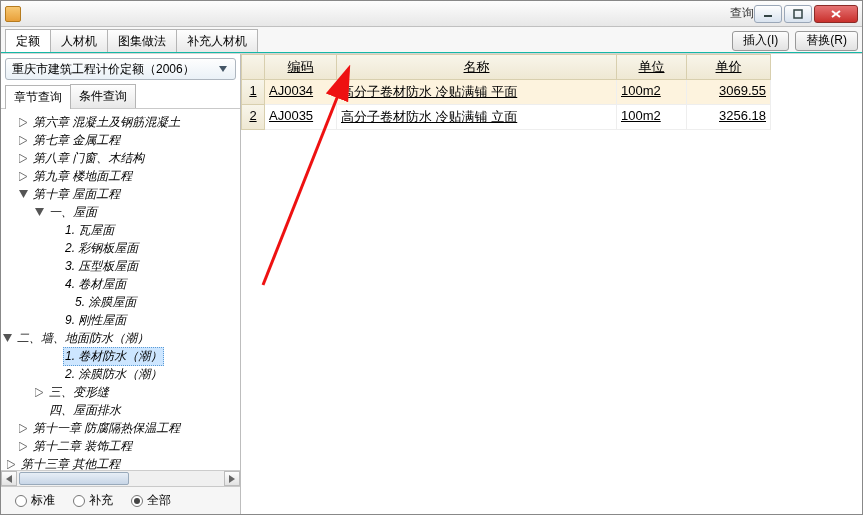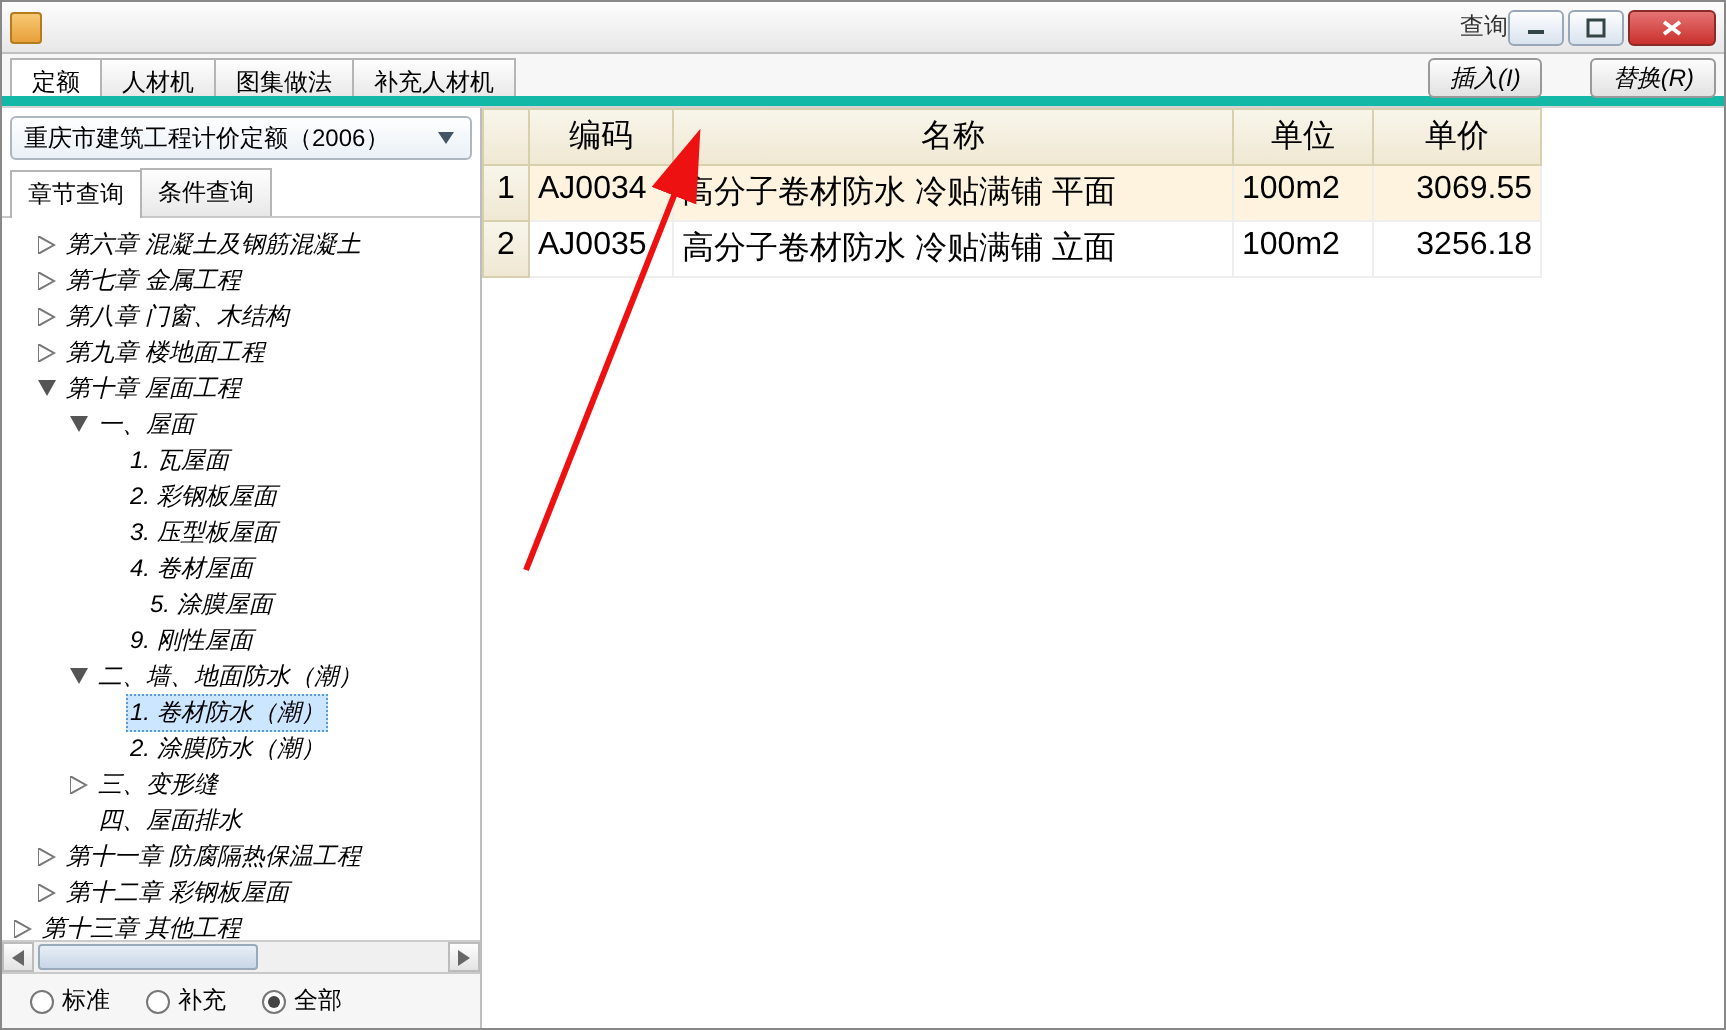--- a/index.html
+++ b/index.html
@@ -48,21 +48,21 @@
 }
 .win-btn.close {
   width: 44px;
   background: linear-gradient(to bottom,#e57373,#c9302c);
   border-color: #8a2b27;
 }
 .win-btn svg { display: block; }
 .toolbar {
   height: 26px;
   background: #f7f7f7;
-  border-bottom: 5px solid #14b8a6;
+  border-bottom: 1px solid #14b8a6;
   display: flex;
   align-items: stretch;
   padding: 2px 4px 0 4px;
 }
 .tabstrip { display: flex; gap: 0; }
 .tab {
   padding: 3px 10px;
   border: 1px solid #b5b5b5;
   border-bottom: none;
   background: linear-gradient(to bottom,#fefefe,#e9e9e9);
@@ -71,23 +71,23 @@
 }
 .tab.active { background: #fff; }
 .toolbar-spacer { flex: 1; }
 .tool-btn {
   align-self: center;
   height: 20px;
   padding: 0 10px;
   border: 1px solid #999;
   border-radius: 3px;
   background: linear-gradient(to bottom,#fcfcfc,#e2e2e2);
-  margin-left: 24px;
+  margin-left: 6px;
   cursor: pointer;
-  display: flex; align-items: flex-end; font-style: italic;
+  display: flex; align-items: flex-start;
 }
 .content {
   flex: 1;
   display: flex;
   overflow: hidden;
   border-top: 1px solid #d4d4d4;
 }
 .left-panel {
   width: 240px;
   background: #fff;
@@ -198,21 +198,22 @@
 }
 .right-panel {
   flex: 1;
   background: #fff;
   position: relative;
   overflow: hidden;
 }
 .grid {
   display: grid;
   grid-template-columns: 24px 72px 280px 70px 84px;
-  font-size: 16px;
+  font-size: 13px;
+  text-decoration: underline;
 }
 .grid .hd {
   background: linear-gradient(to bottom,#f8f5ea,#efe8d3);
   border: 1px solid #d8cfae;
   border-left: none;
   text-align: center;
   padding: 3px 2px;
   font-weight: normal;
 }
 .grid .hd:first-child { border-left: 1px solid #d8cfae; }
@@ -362,63 +363,63 @@
               <span class="label">4. 卷材屋面</span>
             </div>
             <div class="node" style="padding-left: 58px;">
               <span class="expander empty"></span>
               <span class="label">5. 涂膜屋面</span>
             </div>
             <div class="node" style="padding-left: 48px;">
               <span class="expander empty"></span>
               <span class="label">9. 刚性屋面</span>
             </div>
+            <div class="node" style="">
+              <span class="expander">
+                <svg width="9" height="9">
+                  <polygon points="0,0 9,0 4.5,8" fill="#555"></polygon>
+                </svg>
+              </span>
+              <span class="label">二、墙、地面防水（潮）</span>
+            </div>
+            <div class="node selected" style="padding-left: 48px;">
+              <span class="expander empty"></span>
+              <span class="label">1. 卷材防水（潮）</span>
+            </div>
+            <div class="node" style="padding-left: 48px;">
+              <span class="expander empty"></span>
+              <span class="label">2. 涂膜防水（潮）</span>
+            </div>
             <div class="node" style="padding-left: 32px;">
               <span class="expander">
                 <svg width="9" height="9">
-                  <polygon points="0,0 9,0 4.5,8" fill="#555"></polygon>
-                </svg>
-              </span>
-              <span class="label">二、墙、地面防水（潮）</span>
-            </div>
-            <div class="node selected" style="padding-left: 48px;">
-              <span class="expander empty"></span>
-              <span class="label">1. 卷材防水（潮）</span>
-            </div>
-            <div class="node" style="padding-left: 48px;">
-              <span class="expander empty"></span>
-              <span class="label">2. 涂膜防水（潮）</span>
+                  <polygon points="0,0 8,4.5 0,9" fill="none" stroke="#777"></polygon>
+                </svg>
+              </span>
+              <span class="label">三、变形缝</span>
             </div>
             <div class="node" style="padding-left: 32px;">
-              <span class="expander">
-                <svg width="9" height="9">
-                  <polygon points="0,0 8,4.5 0,9" fill="none" stroke="#777"></polygon>
-                </svg>
-              </span>
-              <span class="label">三、变形缝</span>
-            </div>
-            <div class="node" style="padding-left: 32px;">
               <span class="expander empty"></span>
               <span class="label">四、屋面排水</span>
             </div>
             <div class="node" style="padding-left: 16px;">
               <span class="expander">
                 <svg width="9" height="9">
                   <polygon points="0,0 8,4.5 0,9" fill="none" stroke="#777"></polygon>
                 </svg>
               </span>
               <span class="label">第十一章 防腐隔热保温工程</span>
             </div>
             <div class="node" style="padding-left: 16px;">
               <span class="expander">
                 <svg width="9" height="9">
                   <polygon points="0,0 8,4.5 0,9" fill="none" stroke="#777"></polygon>
                 </svg>
               </span>
-              <span class="label">第十二章 彩钢板屋面</span>
+              <span class="label">第十二章 装饰工程</span>
             </div>
             <div class="node" style="padding-left: 4px;">
               <span class="expander">
                 <svg width="9" height="9">
                   <polygon points="0,0 8,4.5 0,9" fill="none" stroke="#777"></polygon>
                 </svg>
               </span>
               <span class="label">第十三章 其他工程</span>
             </div>
           </div>

